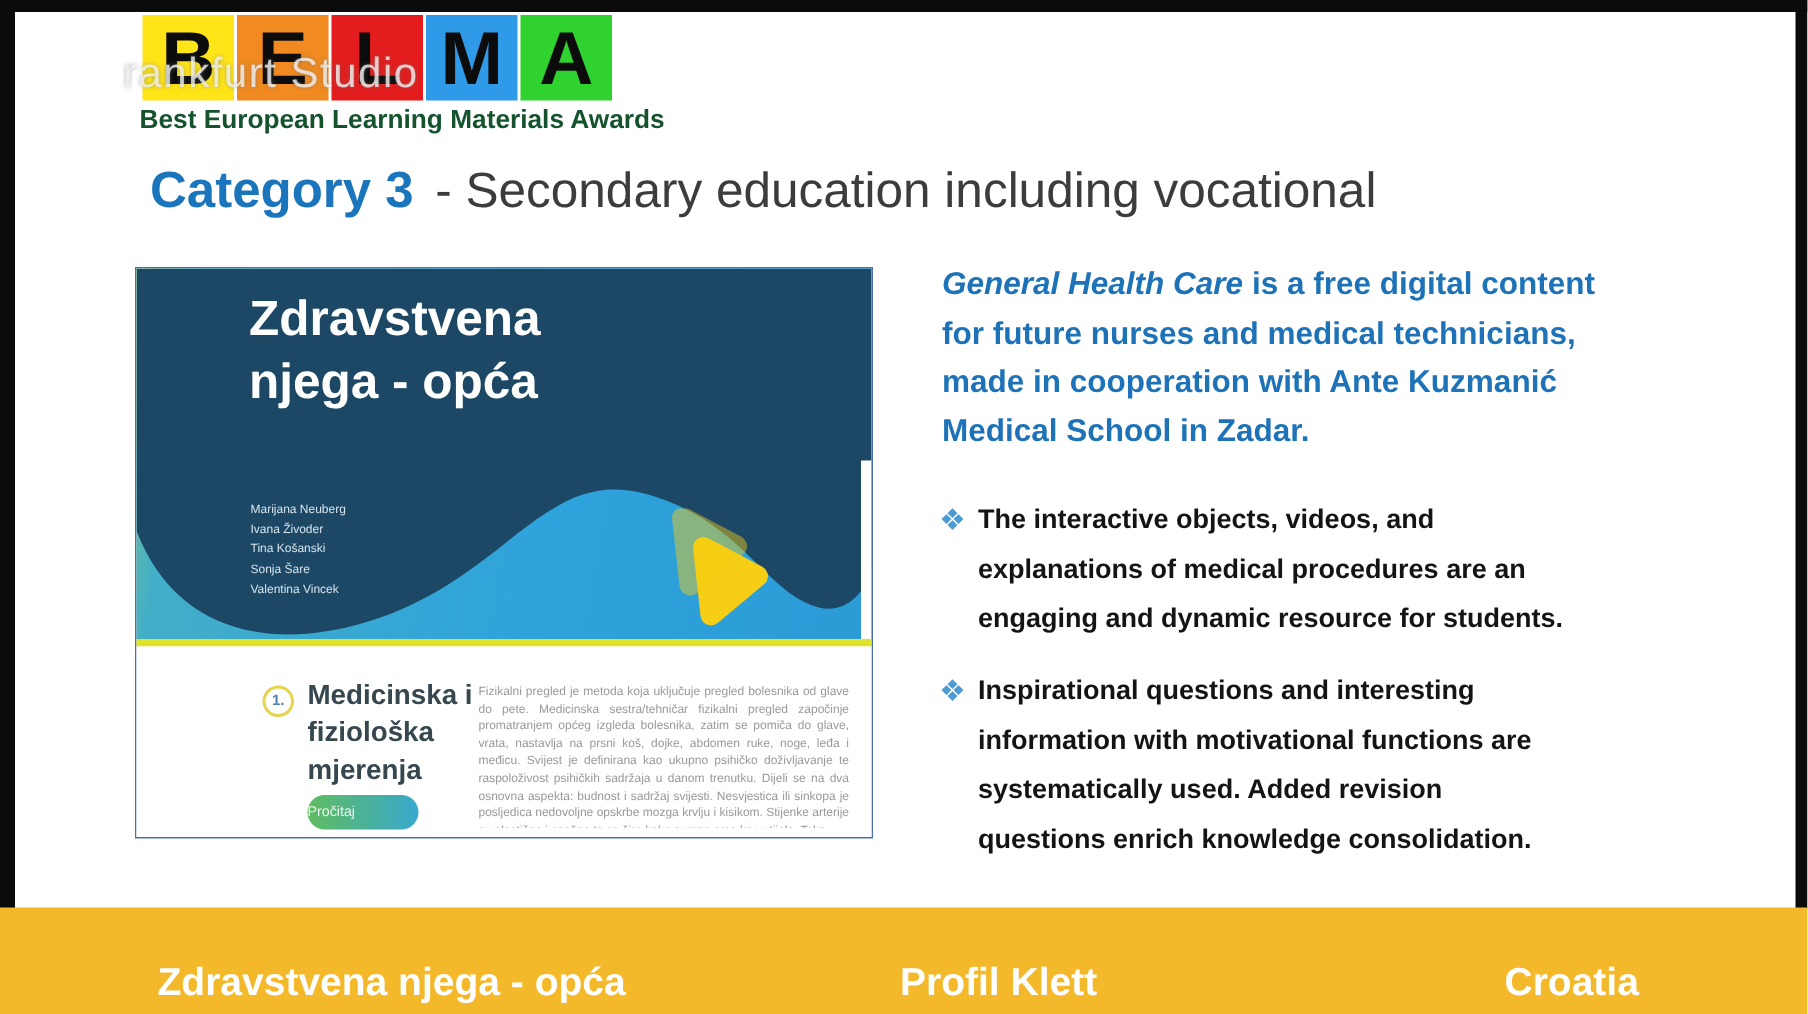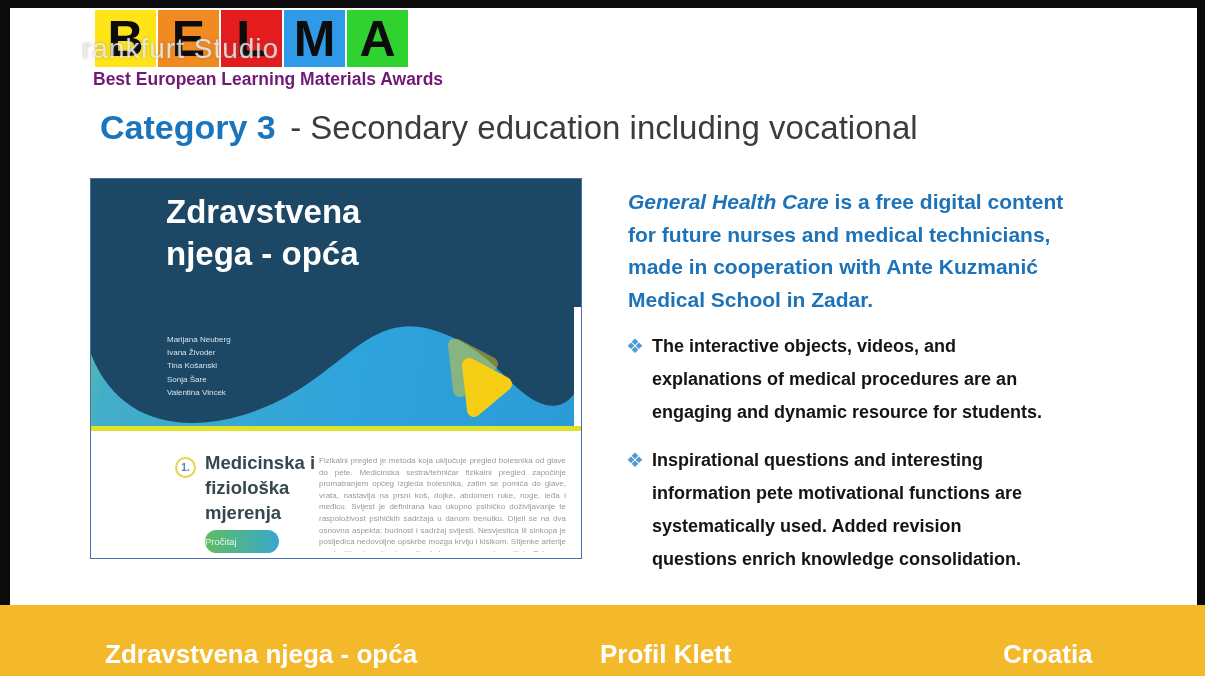--- a/index.html
+++ b/index.html
@@ -12,21 +12,21 @@
   .bar-left   { position:absolute; left:0; top:0; width:10px; height:606px; background:#0b0b0b; }
   .bar-right  { position:absolute; left:1197px; top:0; width:8px; height:606px; background:#0b0b0b; }
 
   
   .logo { position:absolute; left:95px; top:10px; display:flex; gap:2px; }
   .logo .sq { width:61px; height:57px; text-align:center; line-height:58px;
               font-weight:bold; font-size:50px; color:#0c0c0c; }
   .watermark { position:absolute; left:82px; top:33px; font-size:28px; font-weight:normal;
                color:rgba(244,244,244,0.8); text-shadow:0 0 3px rgba(110,110,110,0.55);
                letter-spacing:1px; z-index:3; white-space:nowrap; }
-  .tagline { position:absolute; left:93px; top:69px; font-size:17.5px; font-weight:bold; color:#701a75; }
+  .tagline { position:absolute; left:93px; top:69px; font-size:17.5px; font-weight:bold; color:#14532d; }
 
   
   .title-row { position:absolute; left:100px; top:108px; white-space:nowrap; }
   .title-cat { font-size:34px; font-weight:bold; color:#1B75BC; }
   .title-sub { font-size:33px; font-weight:400; color:#3c3c3c; margin-left:10px; }
 
   
   .book { position:absolute; left:90px; top:178px; width:492px; height:381px;
           border:1px solid #4a6fae; background:#fff; display:flex; flex-direction:column; }
   .cover { position:relative; width:100%; height:247px; overflow:hidden;
@@ -43,21 +43,21 @@
                 border-radius:50%; color:#4E86B5; font-size:10px; font-weight:bold; text-align:center; line-height:18px; }
   .page-heading { position:absolute; left:114px; top:20px; width:142px; font-size:18.5px;
                   font-weight:bold; color:#36474F; line-height:1.35; }
   .read-btn { position:absolute; left:114px; top:99px; width:74px; height:23px; border-radius:12px;
               background:linear-gradient(90deg,#5FBC60,#38A8CE); color:#eaf6ef; font-size:9.5px;
               line-height:23px; border:none; }
   .page-body { position:absolute; left:228px; top:24px; width:247px; height:97px; font-size:8px;
                line-height:1.45; color:#97999b; text-align:justify; overflow:hidden; }
 
   
-  .intro { position:absolute; left:628px; top:186px; font-size:21px; font-weight:bold;
+  .intro { position:absolute; left:628px; top:174px; font-size:21px; font-weight:bold;
            color:#1E73B8; line-height:32.5px; }
   .intro .ital { font-style:italic; }
   .bullets { position:absolute; left:626px; top:330px; width:500px; }
   .bullet { display:flex; margin-bottom:15px; }
   .bullet .glyph { width:26px; flex:0 0 26px; color:#4E9BD4; font-size:20px; line-height:33px;
                    font-family:"DejaVu Sans", sans-serif; }
   .bullet .lines { font-size:18px; font-weight:bold; color:#141414; line-height:33px; }
 
   
   .footer { position:absolute; left:0; top:605px; width:1205px; height:71px; background:#F4B82B; }
@@ -133,21 +133,21 @@
       <span class="lines">
         <div>The interactive objects, videos, and</div>
         <div>explanations of medical procedures are an</div>
         <div>engaging and dynamic resource for students.</div>
       </span>
     </div>
     <div class="bullet">
       <span class="glyph">❖</span>
       <span class="lines">
         <div>Inspirational questions and interesting</div>
-        <div>information pete motivational functions are</div>
+        <div>information with motivational functions are</div>
         <div>systematically used. Added revision</div>
         <div>questions enrich knowledge consolidation.</div>
       </span>
     </div>
   </div>
 
   <div class="footer">
     <span class="f-product">Zdravstvena njega - opća</span>
     <span class="f-publisher">Profil Klett</span>
     <span class="f-country">Croatia</span>

